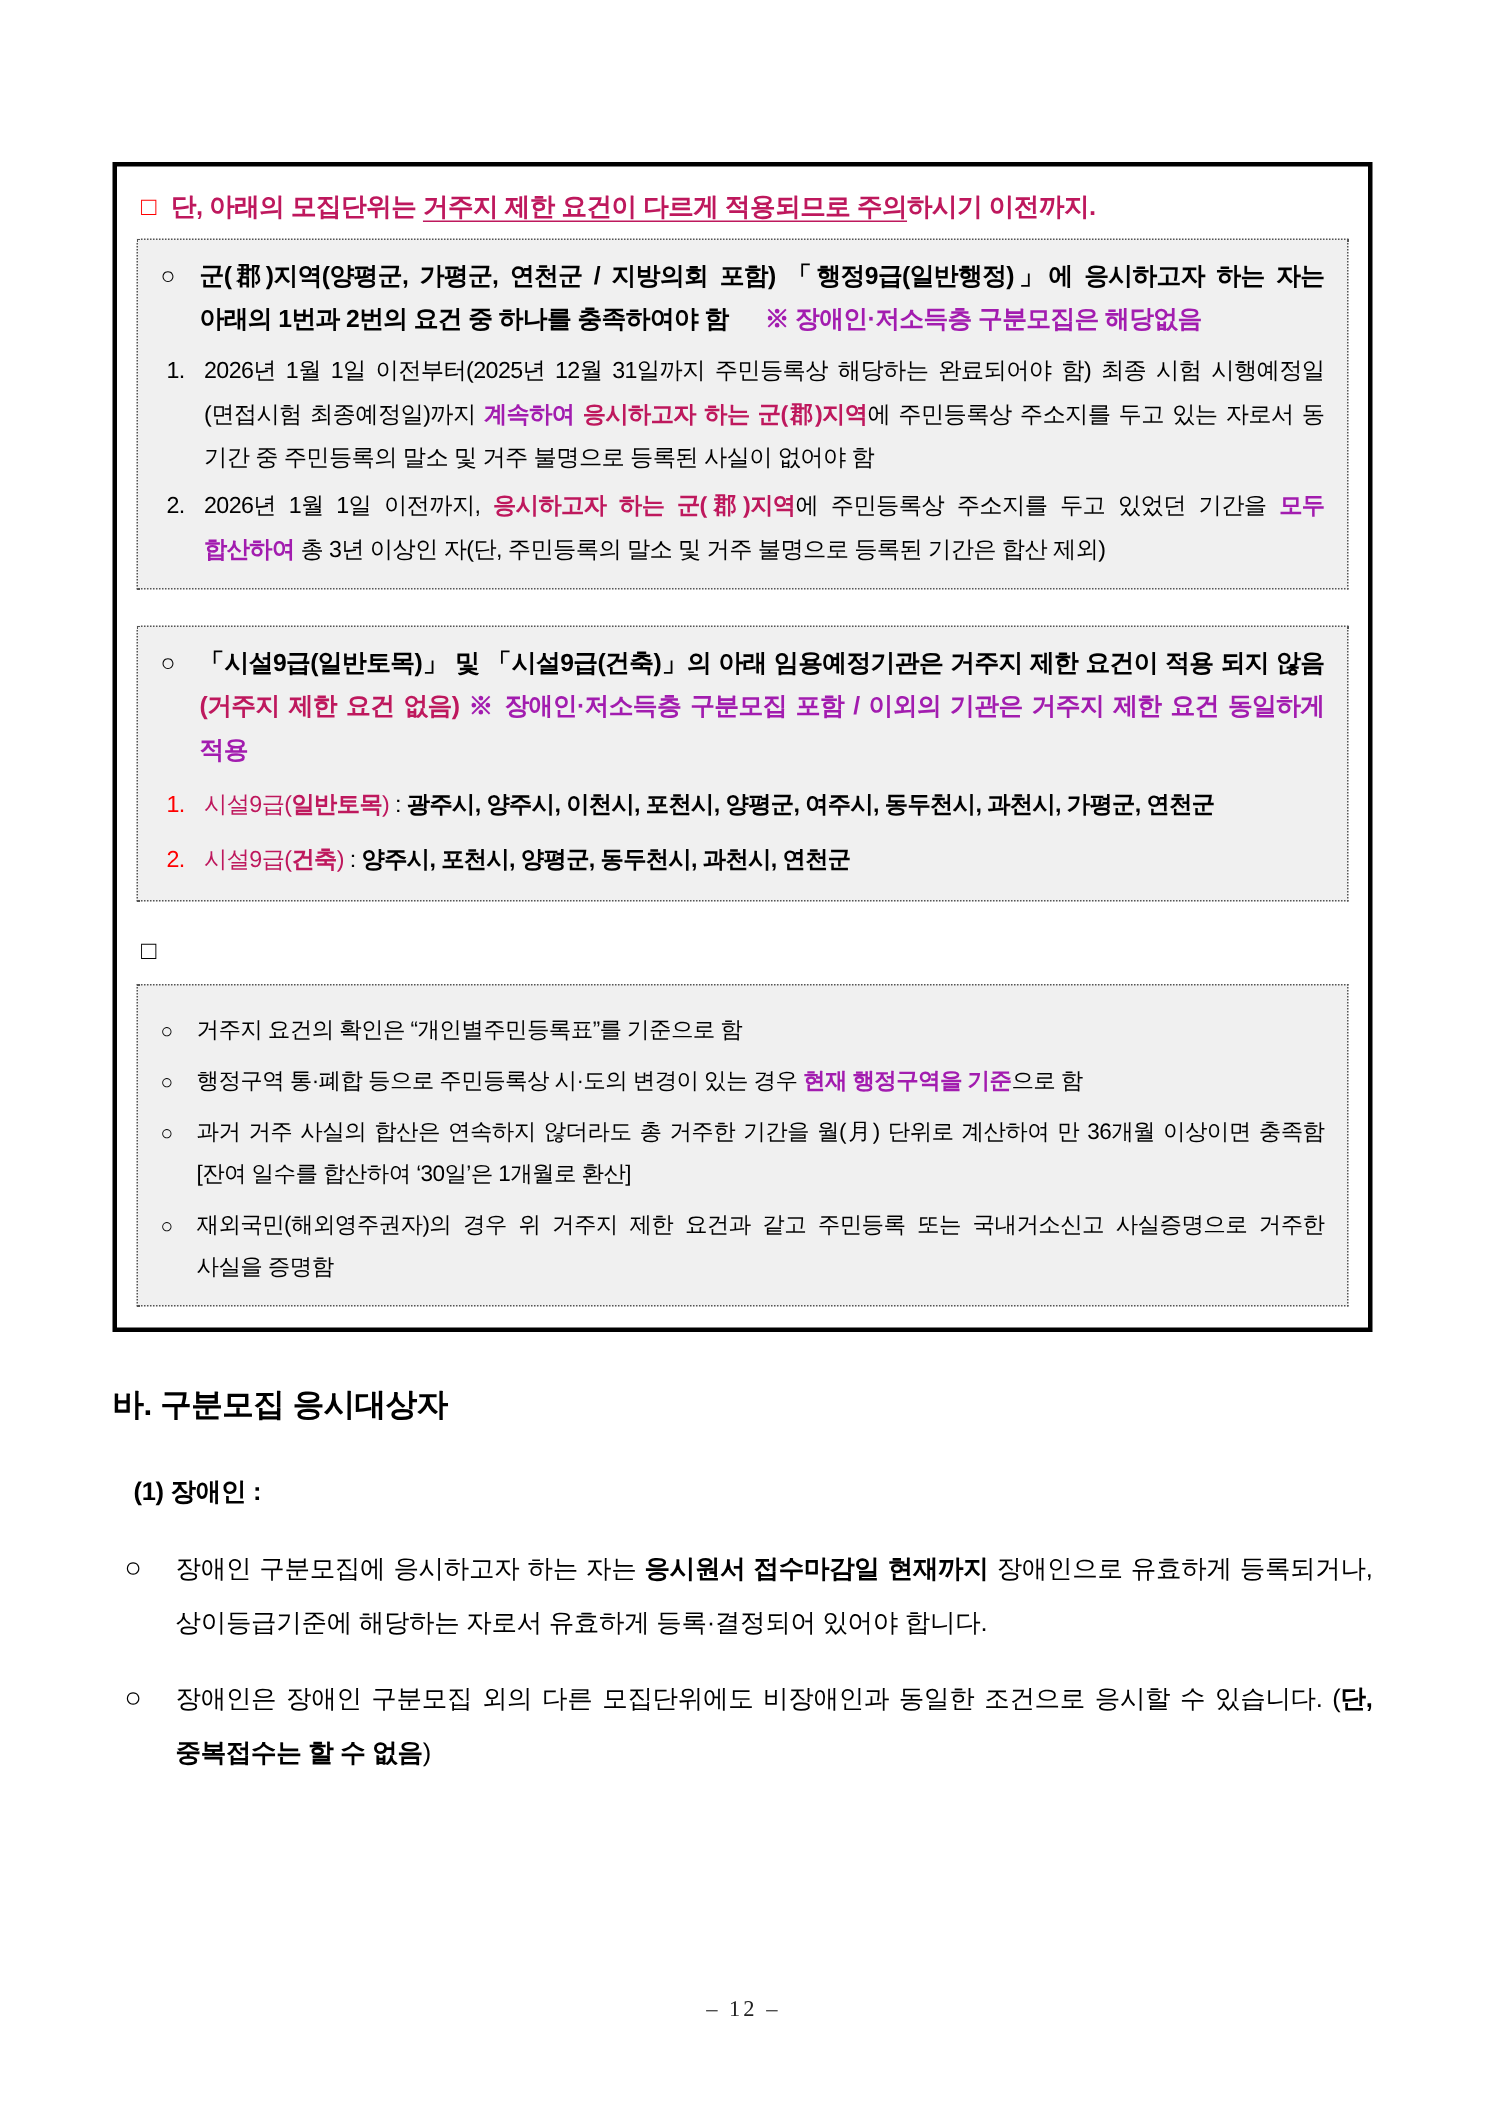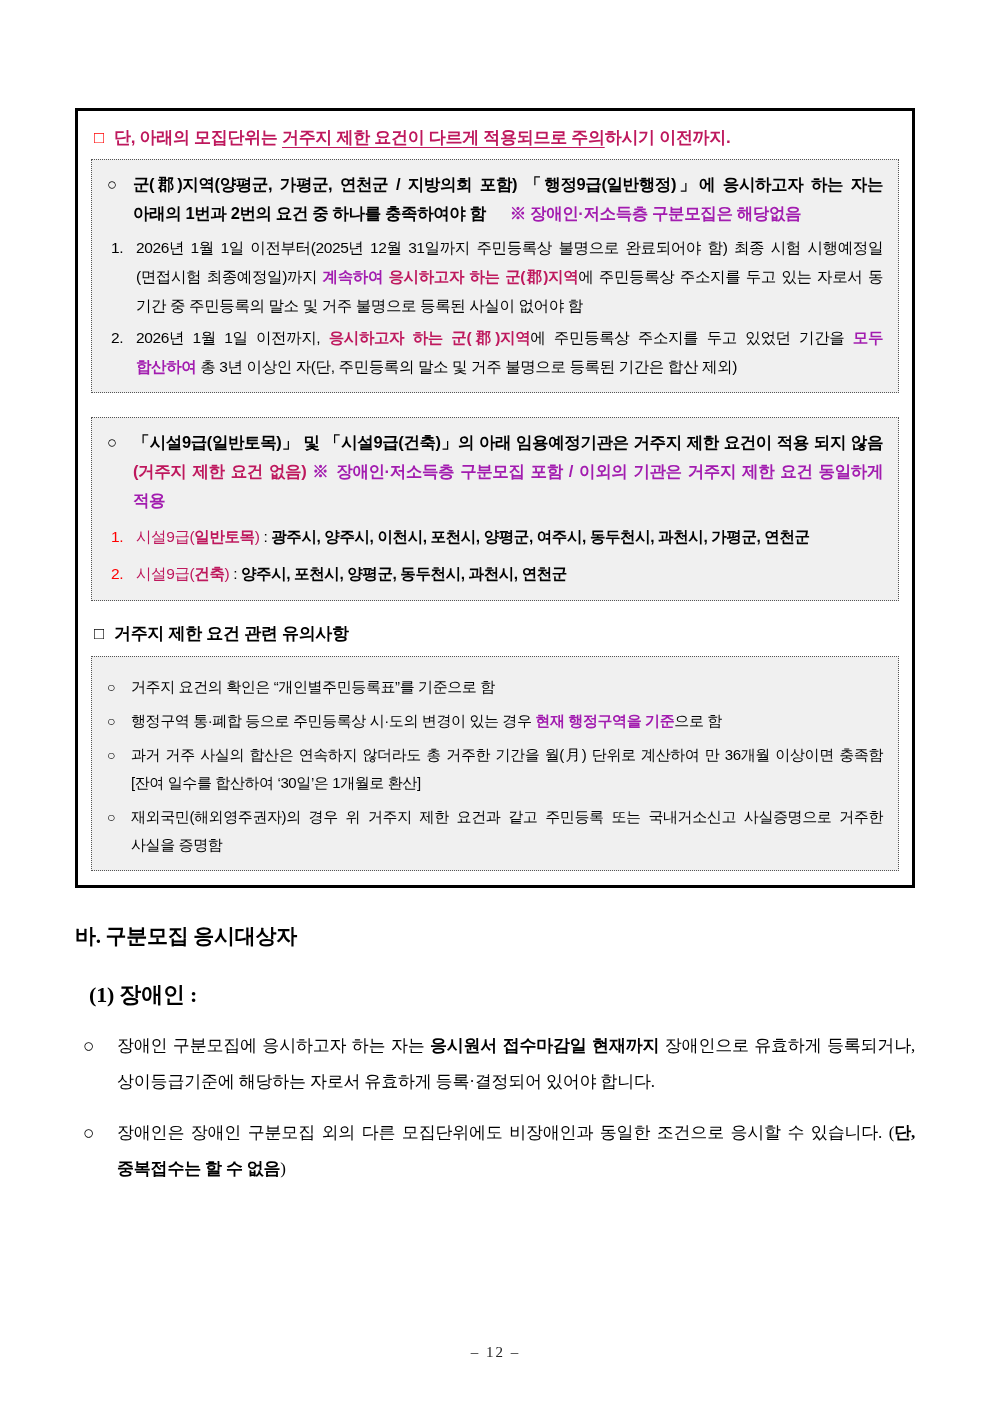--- a/index.html
+++ b/index.html
@@ -52,39 +52,39 @@
   .notes-box .bitem{font-size:15px;line-height:28px;margin-top:6px;}
   .notes-box .bitem .o-marker{flex:none;width:24px;font-size:14px;}
   .notes-box .bitem .itext{flex:1;text-align:justify;word-break:keep-all;}
   
   .run.red{color:#be185d;}
   .run.blue{color:#a21caf;}
   .run.bold{font-weight:700;}
   .run.underline{text-decoration:underline;text-underline-offset:4px;margin-top:31px;}
   .run.gap{margin-left:24px;}
   
-  .serif-section{font-family:Liberation Serif, serif;margin-top:32px;}
+  .serif-section{font-family:Liberation Sans, sans-serif;margin-top:32px;}
   .s-heading{
     margin-top:34px;font-size:21px;font-weight:700;letter-spacing:-0.3px;
   }
   .s-def{
     display:flex;margin-top:26px;padding-left:14px;
-    font-size:22px;line-height:37px;letter-spacing:-0.2px;
+    font-size:17px;line-height:37px;letter-spacing:-0.2px;
   }
   .s-def .s-label{flex:none;font-weight:700;white-space:pre;}
   .s-def .s-body{flex:1;text-align:justify;word-break:keep-all;}
   .s-bullet{
     display:flex;margin-top:15px;padding-left:8px;
     font-size:17px;line-height:36px;letter-spacing:-0.2px;
   }
   .s-bullet .o-big{flex:none;width:34px;font-size:19px;}
   .s-bullet .itext{flex:1;text-align:justify;word-break:keep-all;}
   
   .footer{
-    position:absolute;bottom:40px;left:0;width:100%;
+    position:absolute;bottom:52px;left:0;width:100%;
     text-align:center;font-family:"Liberation Serif","DejaVu Serif",serif;
     font-size:15px;color:#222;letter-spacing:2px;
   }
 </style>
 </head>
 <body>
 
 <div class="page">
 
   <div class="outer-box">
@@ -94,21 +94,21 @@
       <span><span class="run red">단, 아래의 모집단위는 </span><span class="run red underline">거주지 제한 요건이 다르게 적용되므로 주의</span><span class="run red">하시기 이전까지.</span></span>
     </div>
 
     <div class="gray-box gap-after">
       <div class="bhead">
         <span class="o-marker">○</span>
         <div class="btext"><span class="run">군(郡)지역(양평군, 가평군, 연천군 / 지방의회 포함) 「행정9급(일반행정)」에 응시하고자 하는 자는 아래의 1번과 2번의 요건 중 하나를 충족하여야 함</span><span class="run blue gap">※ 장애인·저소득층 구분모집은 해당없음</span></div>
       </div>
       <div class="bitem">
         <span class="num-marker">1.</span>
-        <div class="itext"><span class="run">2026년 1월 1일 이전부터(2025년 12월 31일까지 주민등록상 불명으로 완료되어야 함) 최종 시험 시행예정일(면접시험 최종예정일)까지 </span><span class="run blue bold">계속하여</span><span class="run"> </span><span class="run red bold">응시하고자 하는 군(郡)지역</span><span class="run">에 주민등록상 주소지를 두고 있는 자로서 동 기간 중 주민등록의 말소 및 거주 불명으로 등록된 사실이 없어야 함</span></div>
+        <div class="itext"><span class="run">2026년 1월 1일 이전부터(2025년 12월 31일까지 주민등록상 해당하는 완료되어야 함) 최종 시험 시행예정일(면접시험 최종예정일)까지 </span><span class="run blue bold">계속하여</span><span class="run"> </span><span class="run red bold">응시하고자 하는 군(郡)지역</span><span class="run">에 주민등록상 주소지를 두고 있는 자로서 동 기간 중 주민등록의 말소 및 거주 불명으로 등록된 사실이 없어야 함</span></div>
       </div>
       <div class="bitem">
         <span class="num-marker">2.</span>
         <div class="itext"><span class="run">2026년 1월 1일 이전까지, </span><span class="run red bold">응시하고자 하는 군(郡)지역</span><span class="run">에 주민등록상 주소지를 두고 있었던 기간을 </span><span class="run blue bold">모두 합산하여</span><span class="run"> 총 3년 이상인 자(단, 주민등록의 말소 및 거주 불명으로 등록된 기간은 합산 제외)</span></div>
       </div>
     </div>
 
     <div class="gray-box box2">
       <div class="bhead">
         <span class="o-marker">○</span>
@@ -119,21 +119,20 @@
         <div class="itext"><span class="run red">시설9급(</span><span class="run red bold">일반토목</span><span class="run red">)</span><span class="run"> : </span><span class="run bold">광주시, 양주시, 이천시, 포천시, 양평군, 여주시, 동두천시, 과천시, 가평군, 연천군</span></div>
       </div>
       <div class="bitem">
         <span class="num-marker">2.</span>
         <div class="itext"><span class="run red">시설9급(</span><span class="run red bold">건축</span><span class="run red">)</span><span class="run"> : </span><span class="run bold">양주시, 포천시, 양평군, 동두천시, 과천시, 연천군</span></div>
       </div>
     </div>
 
     <div class="notes-header">
       <span class="chk">□</span>
-      <span>거주지 제한 요건 관련 유의사항</span>
     </div>
 
     <div class="gray-box notes-box">
       <div class="bitem">
         <span class="o-marker">○</span>
         <div class="itext"><span class="run">거주지 요건의 확인은 “개인별주민등록표”를 기준으로 함</span></div>
       </div>
       <div class="bitem">
         <span class="o-marker">○</span>
         <div class="itext"><span class="run">행정구역 통·폐합 등으로 주민등록상 시·도의 변경이 있는 경우 </span><span class="run blue bold">현재 행정구역을 기준</span><span class="run">으로 함</span></div>

